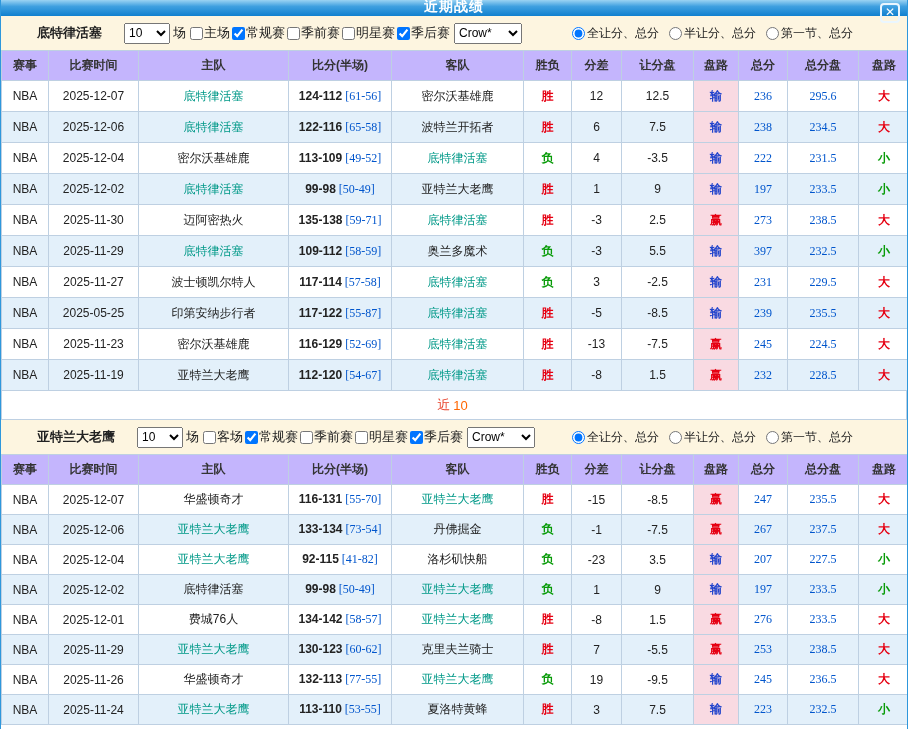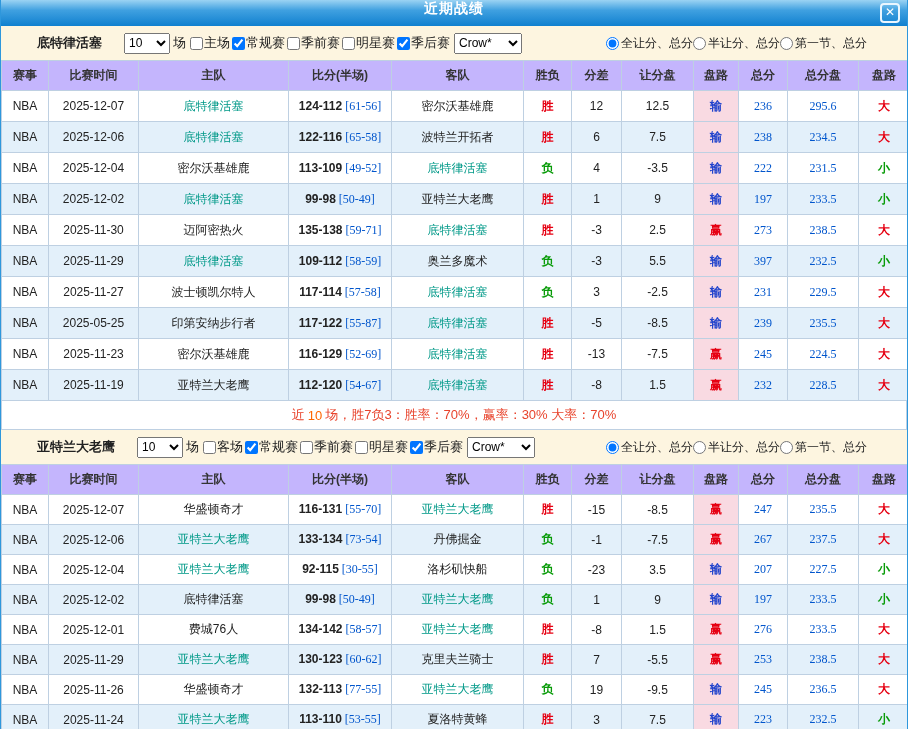--- a/index.html
+++ b/index.html
@@ -1,35 +1,35 @@
 <!DOCTYPE html>
 <html><head>
 <meta charset="utf-8">
 <style>
   html,body{margin:0;padding:0;}
   body{width:908px;height:729px;overflow:hidden;background:#fff;
        font-family:"Liberation Sans","DejaVu Sans",sans-serif;}
   .app{width:908px;height:729px;box-sizing:border-box;overflow:hidden;
        border-left:1px solid #2e97dc;border-right:1px solid #2e97dc;background:#fff;}
-  .titlebar{height:26px;background:linear-gradient(180deg,#9bd3f3 0%,#3fa0e0 40%,#1080cf 100%);
-       display:flex;align-items:flex-start;justify-content:center;position:relative;}
+  .titlebar{height:16px;background:linear-gradient(180deg,#9bd3f3 0%,#3fa0e0 40%,#1080cf 100%);
+       display:flex;align-items:flex-end;justify-content:center;position:relative;}
   .title{color:#fff;font-weight:bold;font-size:14px;letter-spacing:1px;}
   .close-btn{position:absolute;right:7px;top:3px;width:20px;height:20px;box-sizing:border-box;
        border:2px solid #eaf6ff;border-radius:4px;color:#fff;font-weight:bold;font-size:12px;
        line-height:15px;text-align:center;cursor:pointer;}
   .filterbar{height:34px;background:#fdf5e0;display:flex;align-items:center;
        padding:0 8px 0 36px;font-size:13px;color:#222;}
   .team-label{font-weight:bold;margin-right:22px;}
   .count-select{width:46px;height:21px;font-size:12px;margin-right:3px;}
   .unit{margin-right:4px;}
   .checkgroup{display:flex;align-items:center;justify-content:flex-end;}
   .checkgroup label{display:flex;align-items:center;margin-right:2px;cursor:pointer;}
   .checkgroup input{margin:0 1px 0 0;}
   .book-select{width:68px;height:21px;font-size:12px;margin-left:2px;}
-  .radiogroup{margin-left:auto;margin-right:32px;display:flex;align-items:center;font-size:12px;}
+  .radiogroup{margin-left:auto;margin-right:46px;display:flex;align-items:center;gap:10px;font-size:12px;}
   .radiogroup label{display:flex;align-items:center;cursor:pointer;white-space:nowrap;}
   .radiogroup input{margin:0 2px 0 0;}
   table{width:100%;border-collapse:collapse;table-layout:fixed;font-size:12px;color:#222;}
   th{height:27px;background:#c4b5fd;border:1px solid #bed0e2;font-weight:bold;color:#333;font-size:12px;}
   td{height:28px;border:1px solid #bed0e2;text-align:center;vertical-align:middle;}
   .t2 td{height:27px;}
   tr.alt td{background:#e3f0fa;}
   td.pinkbg{background:#f9dae2 !important;}
   .teal{color:#009988;}
   .c-red{color:#e60012;}
@@ -246,21 +246,20 @@
           <td class="c-tot">232</td>
           <td class="c-tot">228.5</td>
           <td class="c-red bold">大</td>
         </tr>
       </tbody>
   </table>
 
   <div class="summary">
     <span>近 </span>
     <span class="orange">10</span>
-    <span> 场，胜7负3：胜率：70%，赢率：30% 大率：70%</span>
   </div>
 
   <div class="filterbar">
     <span class="team-label">亚特兰大老鹰</span>
     <select class="count-select">
       <option>10</option>
     </select>
     <span class="unit">场</span>
     <span class="checkgroup">
         <label><input type="checkbox" style="">客场</label>
@@ -336,21 +335,21 @@
           <td>-7.5</td>
           <td class="c-red bold pinkbg">赢</td>
           <td class="c-tot">267</td>
           <td class="c-tot">237.5</td>
           <td class="c-red bold">大</td>
         </tr>
         <tr>
           <td>NBA</td>
           <td>2025-12-04</td>
           <td class="teal">亚特兰大老鹰</td>
-          <td><span class="score-main">92-115</span><span class="c-tot"> [30-55]</span></td>
+          <td><span class="score-main">92-115</span><span class="c-tot"> [41-82]</span></td>
           <td>洛杉矶快船</td>
           <td class="c-green bold">负</td>
           <td>-23</td>
           <td>3.5</td>
           <td class="c-blue bold pinkbg">输</td>
           <td class="c-tot">207</td>
           <td class="c-tot">227.5</td>
           <td class="c-green bold">小</td>
         </tr>
         <tr class="alt">

